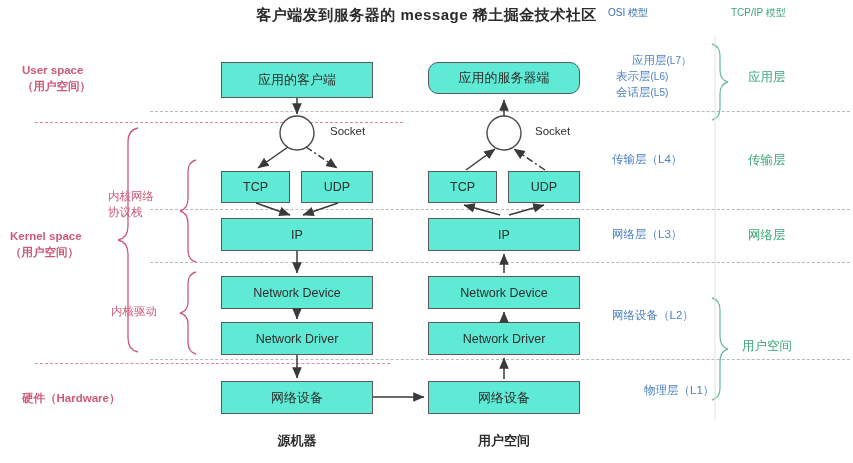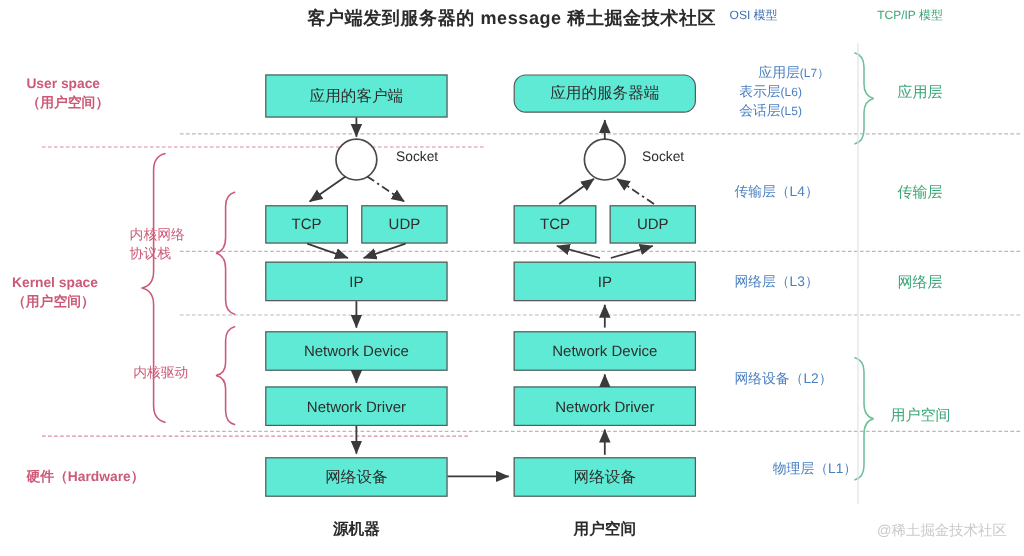--- a/index.html
+++ b/index.html
@@ -187,15 +187,14 @@
 
     <path d="M196,272 q-8,2 -8,12 v18 q0,9 -8,11 q8,2 8,11 v18 q0,10 8,12" fill="none" stroke="#cc5a77" stroke-width="1.3"></path>
 
     <path d="M712,44 q8,2 8,12 v14 q0,10 8,12 q-8,2 -8,12 v14 q0,10 -8,12" fill="none" stroke="#6fbf9a" stroke-width="1.3"></path>
 
     <path d="M712,298 q8,2 8,12 v26 q0,11 8,13 q-8,2 -8,13 v26 q0,10 -8,12" fill="none" stroke="#6fbf9a" stroke-width="1.3"></path>
 
     <line x1="715" y1="36" x2="715" y2="420" stroke="#e2e2e2" stroke-width="1"></line>
   </svg>
 
-  <div class="abs wm">@稀土掘金技术社区</div>
 
 </div>
 
 </body></html>

